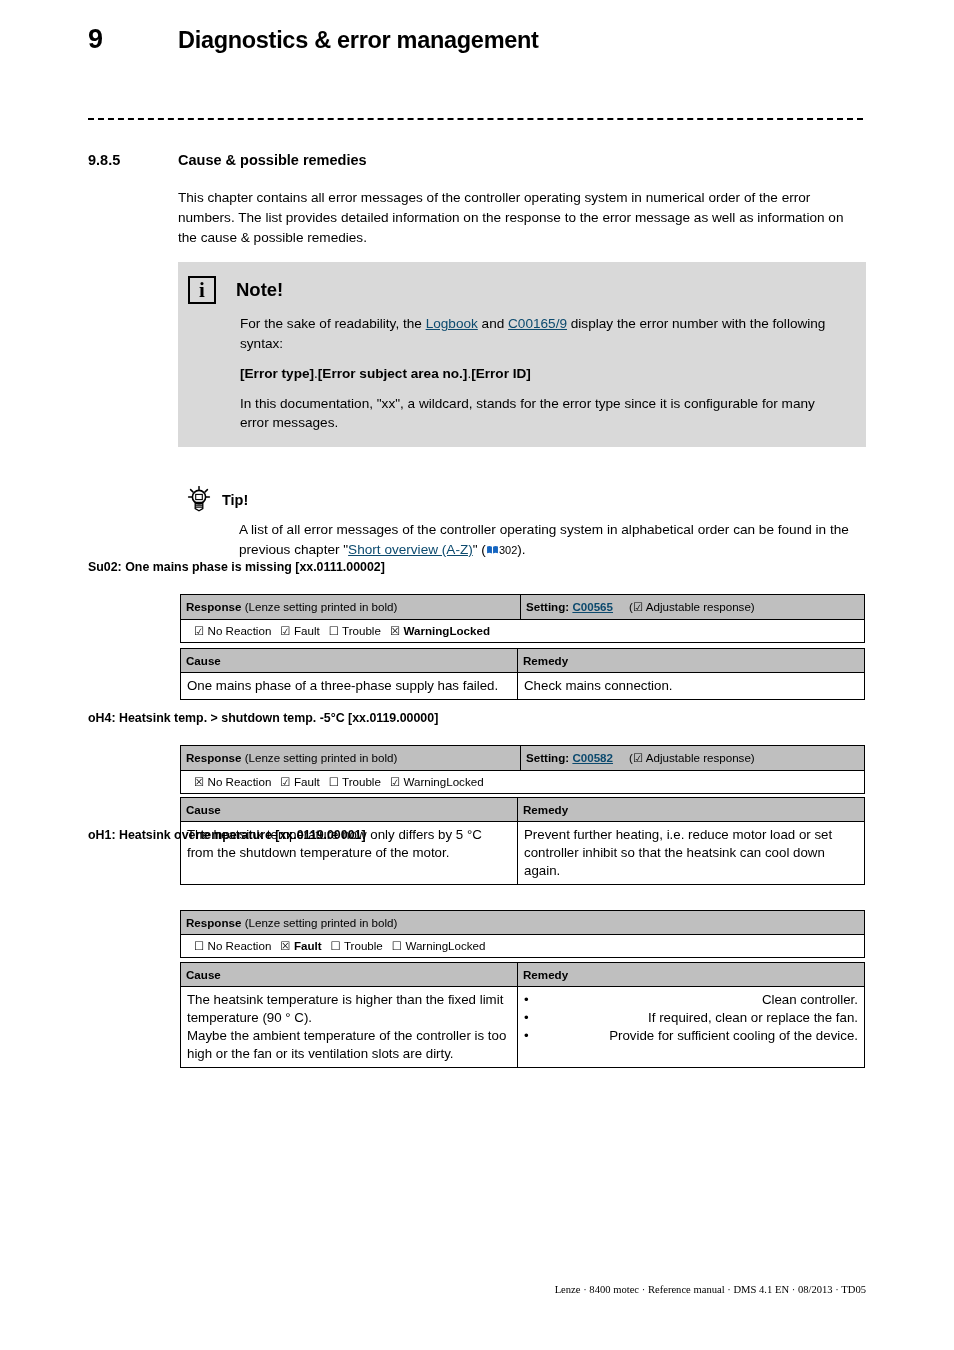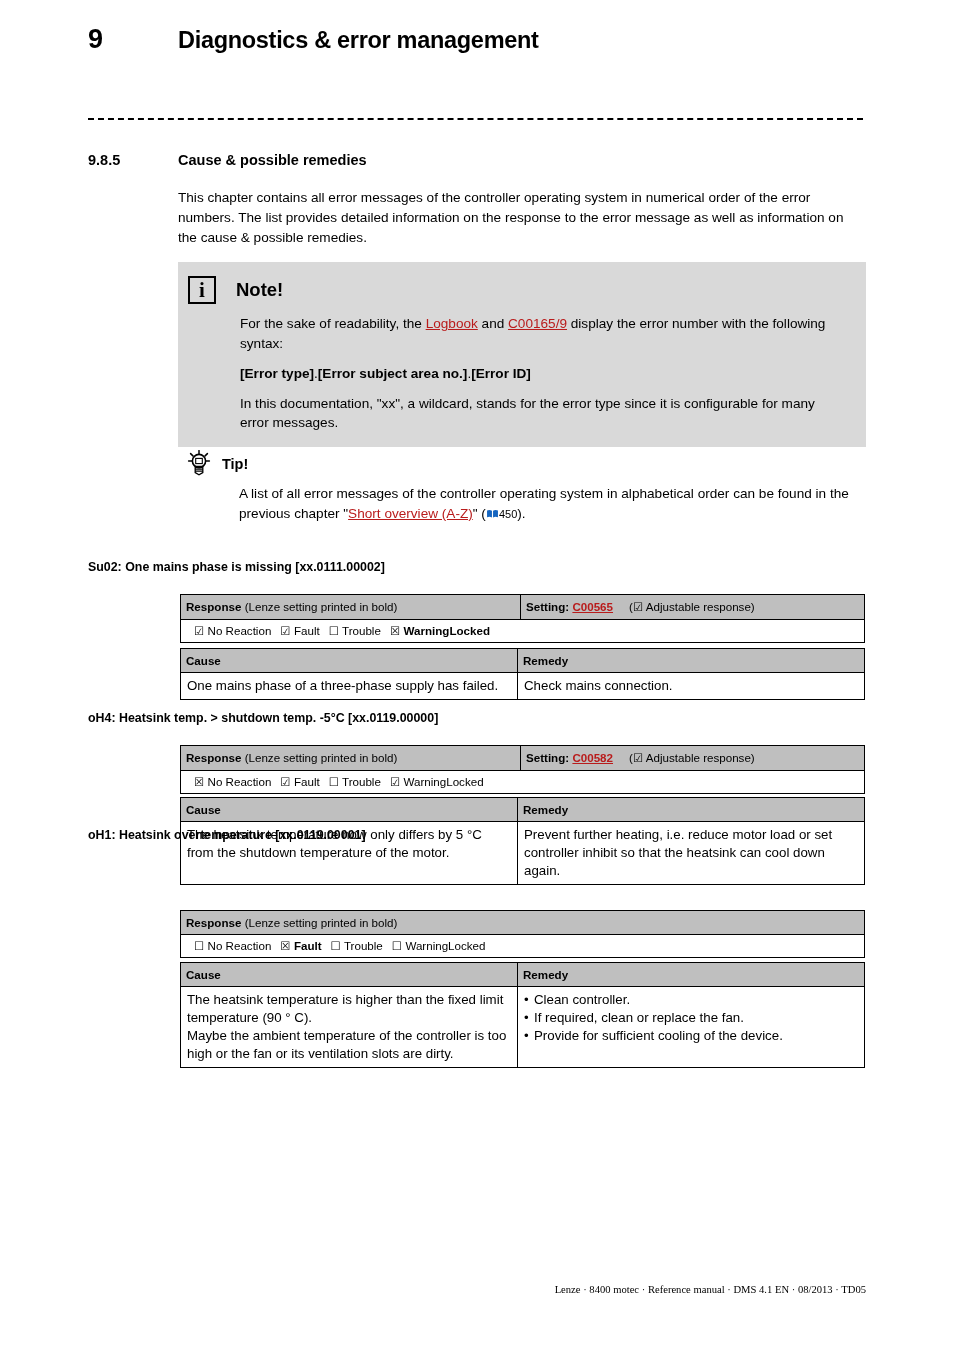--- a/index.html
+++ b/index.html
@@ -136,34 +136,35 @@
     padding-left: 62px;
     padding-right: 22px;
     font-size: 13.6px;
     line-height: 1.46;
   }
   .note-body p { margin: 0 0 10px 0; }
   .note-body p:last-child { margin-bottom: 0; }
   .syntax { font-weight: bold; }
 
   a.doclink {
-    color: #b91c1c;
+    color: #0c4a6e;
     text-decoration: underline;
   }
 
   
   .tip-wrap {
     position: absolute;
     left: 184px;
     top: 450px;
     width: 690px;
   }
   .tip-head {
     display: flex;
     align-items: center;
+    margin-top: 36px;
   }
   .icon-bulb {
     width: 30px;
     height: 28px;
     flex: none;
   }
   .tip-title {
     margin-left: 8px;
     font-size: 14.5px;
     font-weight: bold;
@@ -221,21 +222,21 @@
     font-size: 11.6px;
     padding: 4px 5px 4px 5px;
     white-space: nowrap;
   }
   .cbx { font-family: "DejaVu Sans", sans-serif; font-size: 11.5px; }
   .opt { margin-right: 9px; white-space: nowrap; }
   .opt.sel { font-weight: bold; }
   .set-lbl { font-weight: bold; }
   .adj { font-weight: normal; margin-left: 16px; }
   .bullets { margin: 0; padding: 0; list-style: none; }
-  .bullets li { text-indent: 0; padding-left: 10px; position: relative; }
+  .bullets li { text-indent: 0; padding-left: 10px; position: relative; text-align: right; }
   .bullets li:before {
     content: "\2022";
     position: absolute;
     left: 0;
   }
 
   
   .footer-page {
     position: absolute;
     left: 88px;
@@ -291,21 +292,21 @@
         <rect x="11.7" y="8.4" width="6.6" height="5.2" fill="none" stroke="#000" stroke-width="1.1"></rect>
         <path d="M11.2 17.2h7.6M11.2 19.2h7.6M11.2 21.2h7.6" stroke="#000" stroke-width="1.3"></path>
         <path d="M11.2 16.4h7.6v6.2l-3.8 2.2-3.8-2.2z" fill="none" stroke="#000" stroke-width="1.3"></path>
         <path d="M15 0.6v3.2M4.6 10.9h3.4M22 10.9h3.4M6.6 3.6l2.3 2.3M23.4 3.6l-2.3 2.3" stroke="#000" stroke-width="1.5" stroke-linecap="round"></path>
       </svg>
       <div class="tip-title">Tip!</div>
     </div>
     <div class="tip-body"><span>A list of all error messages of the controller operating system in alphabetical order can be found in the previous chapter "</span><a class="doclink" href="#">Short overview (A-Z)</a><span>" (</span><svg class="icon-book" viewBox="0 0 14 11">
           <path d="M1 1.6c1.8-0.8 3.6-0.8 5.4 0.3v7.4C4.6 8.3 2.8 8.3 1 9.1z" fill="#1565c0"></path>
           <path d="M13 1.6c-1.8-0.8-3.6-0.8-5.4 0.3v7.4c1.8-1 3.6-1 5.4-0.2z" fill="#1565c0"></path>
-        </svg><span class="pgref">450</span><span>).</span></div>
+        </svg><span class="pgref">302</span><span>).</span></div>
   </div>
 
   <div class="err-title" style="top:560px">Su02: One mains phase is missing [xx.0111.00002]</div>
 
   <table class="tbl" style="top:594px">
     <colgroup>
         <col style="width:340px">
         <col style="width:344px">
       </colgroup>
     <tbody>

